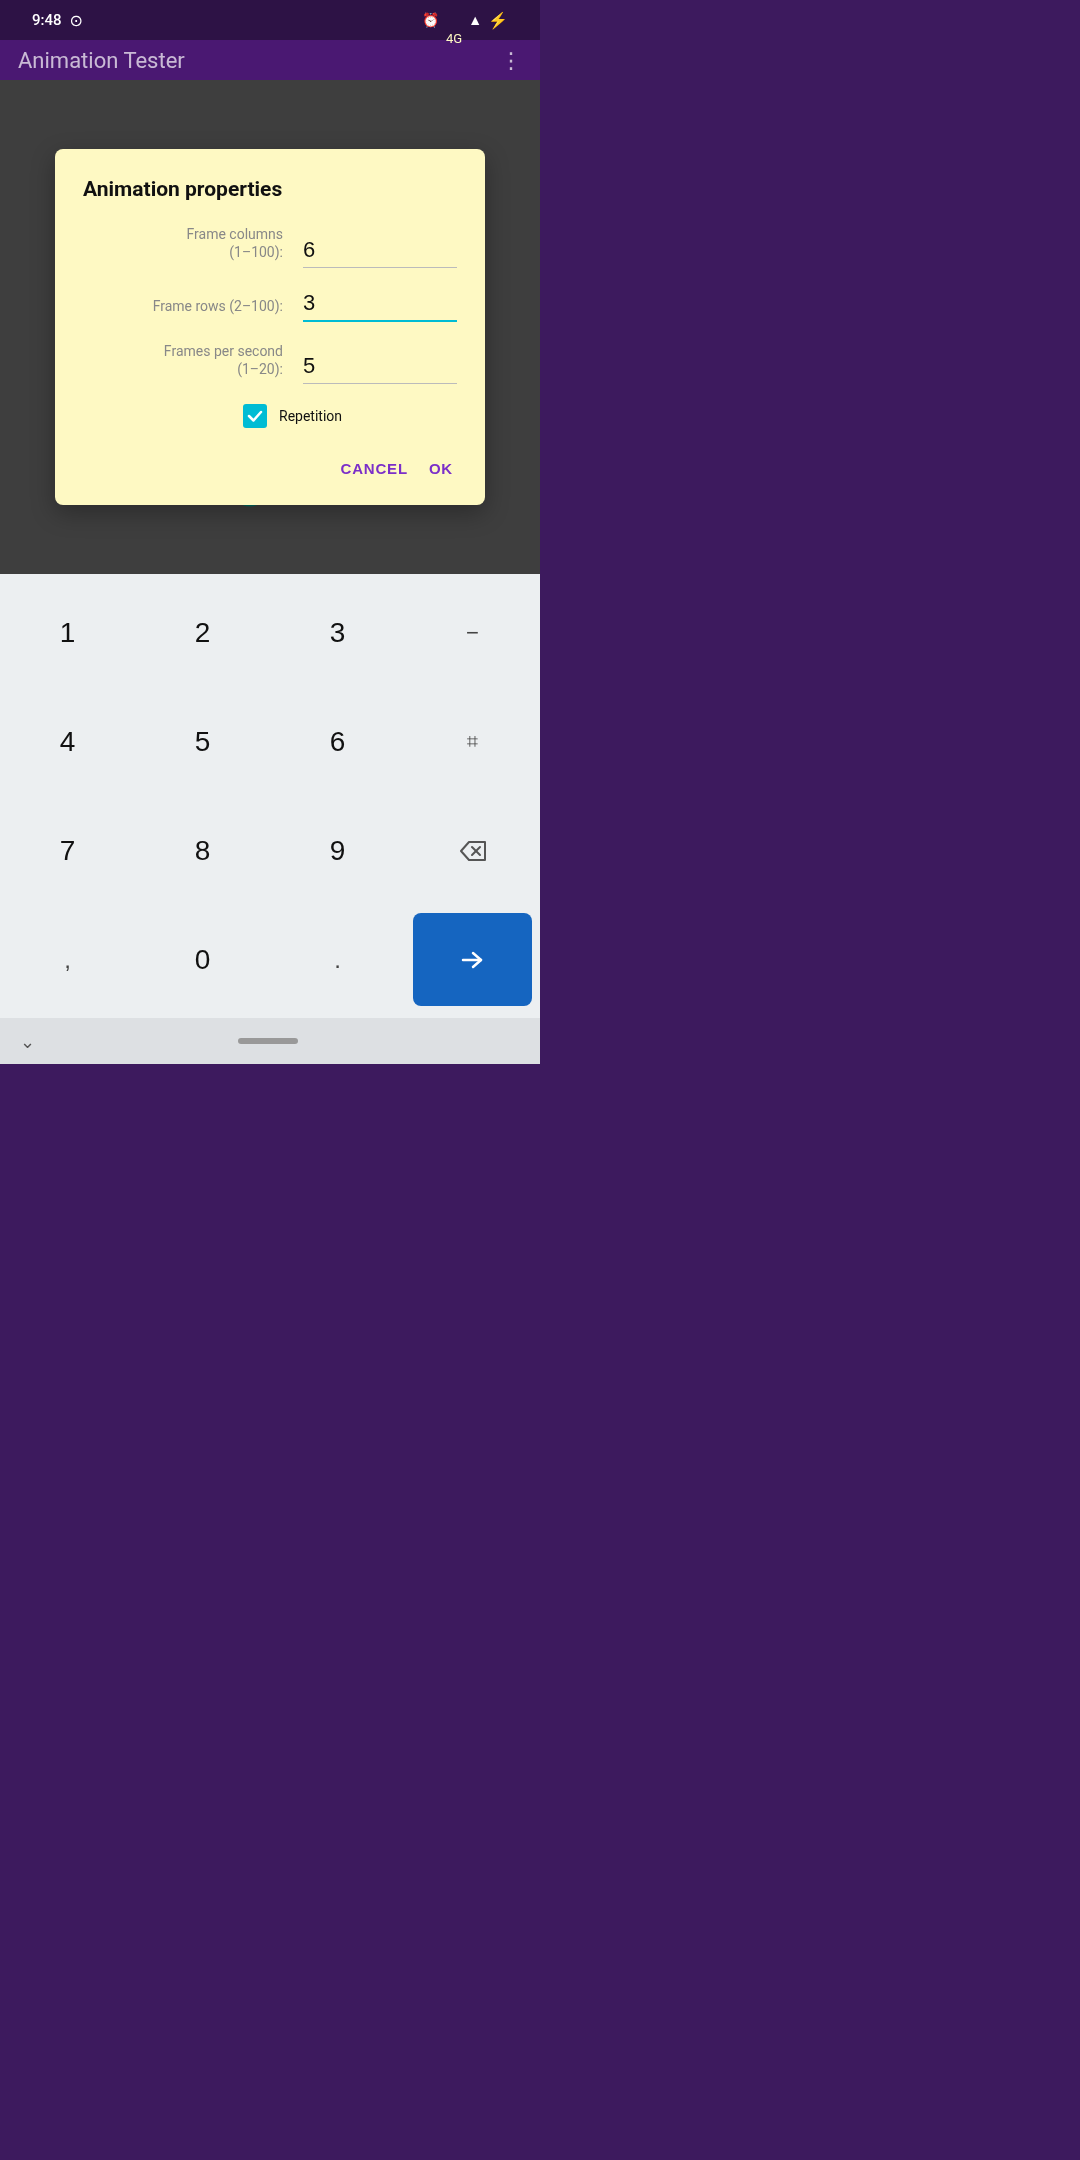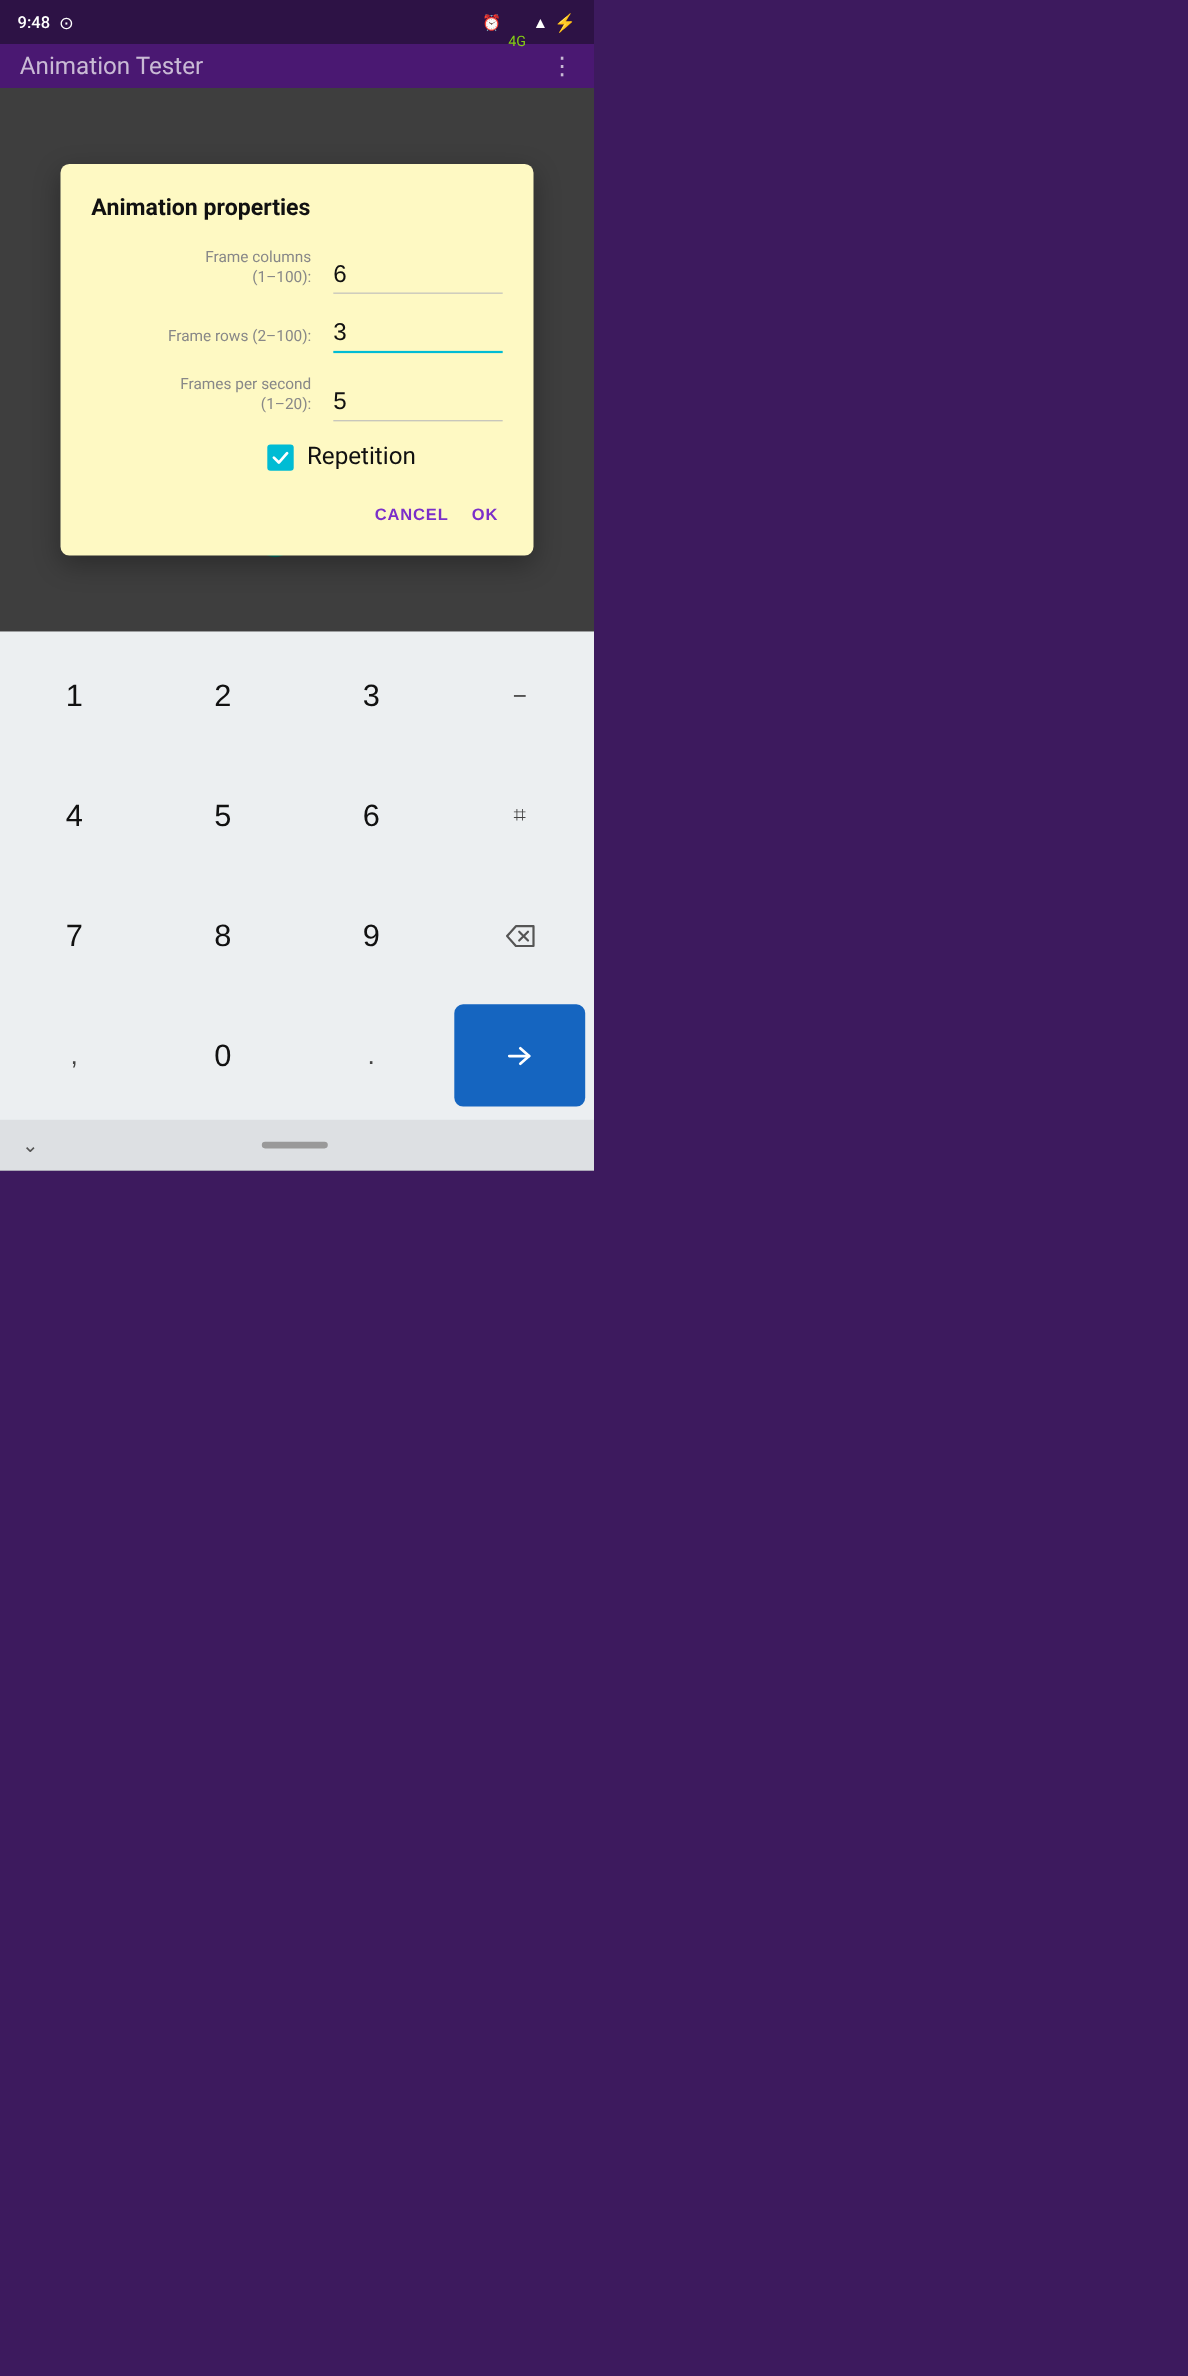--- a/index.html
+++ b/index.html
@@ -15,21 +15,21 @@
     }
 
     
     .status-bar {
       width: 100%;
       height: 40px;
       background: #2d1245;
       display: flex;
       align-items: center;
       justify-content: space-between;
-      padding: 0 16px;
+      padding: 0 32px;
     }
     .status-left {
       display: flex;
       align-items: center;
       gap: 8px;
     }
     .status-time {
       color: white;
       font-size: 15px;
       font-weight: 500;
@@ -160,21 +160,21 @@
       justify-content: center;
       flex-shrink: 0;
     }
 
     .checkbox-custom svg {
       width: 16px;
       height: 16px;
     }
 
     .checkbox-label {
-      font-size: 22px;
+      font-size: 14px;
       color: #111;
     }
 
     .dialog-actions {
       display: flex;
       justify-content: flex-end;
       gap: 13px;
     }
 
     .btn-cancel {
@@ -296,21 +296,21 @@
 </head>
 <body>
 
 <div class="status-bar">
   <div class="status-left">
     <span class="status-time">9:48</span>
     <span class="status-icon">⊙</span>
   </div>
   <div class="status-right">
     <span>⏰</span>
-    <span style="color:#84cc16;font-size:13px;margin-top:36px;">4G</span>
+    <span style="color:#fef9c3;font-size:13px;margin-top:36px;">4G</span>
     <span style="color:white;font-size:14px;">▲</span>
     <span style="color:white;font-size:16px;">⚡</span>
   </div>
 </div>
 
 <div class="app-bar">
   <span class="app-title">Animation Tester</span>
   <span class="app-bar-menu">⋮</span>
 </div>
 

